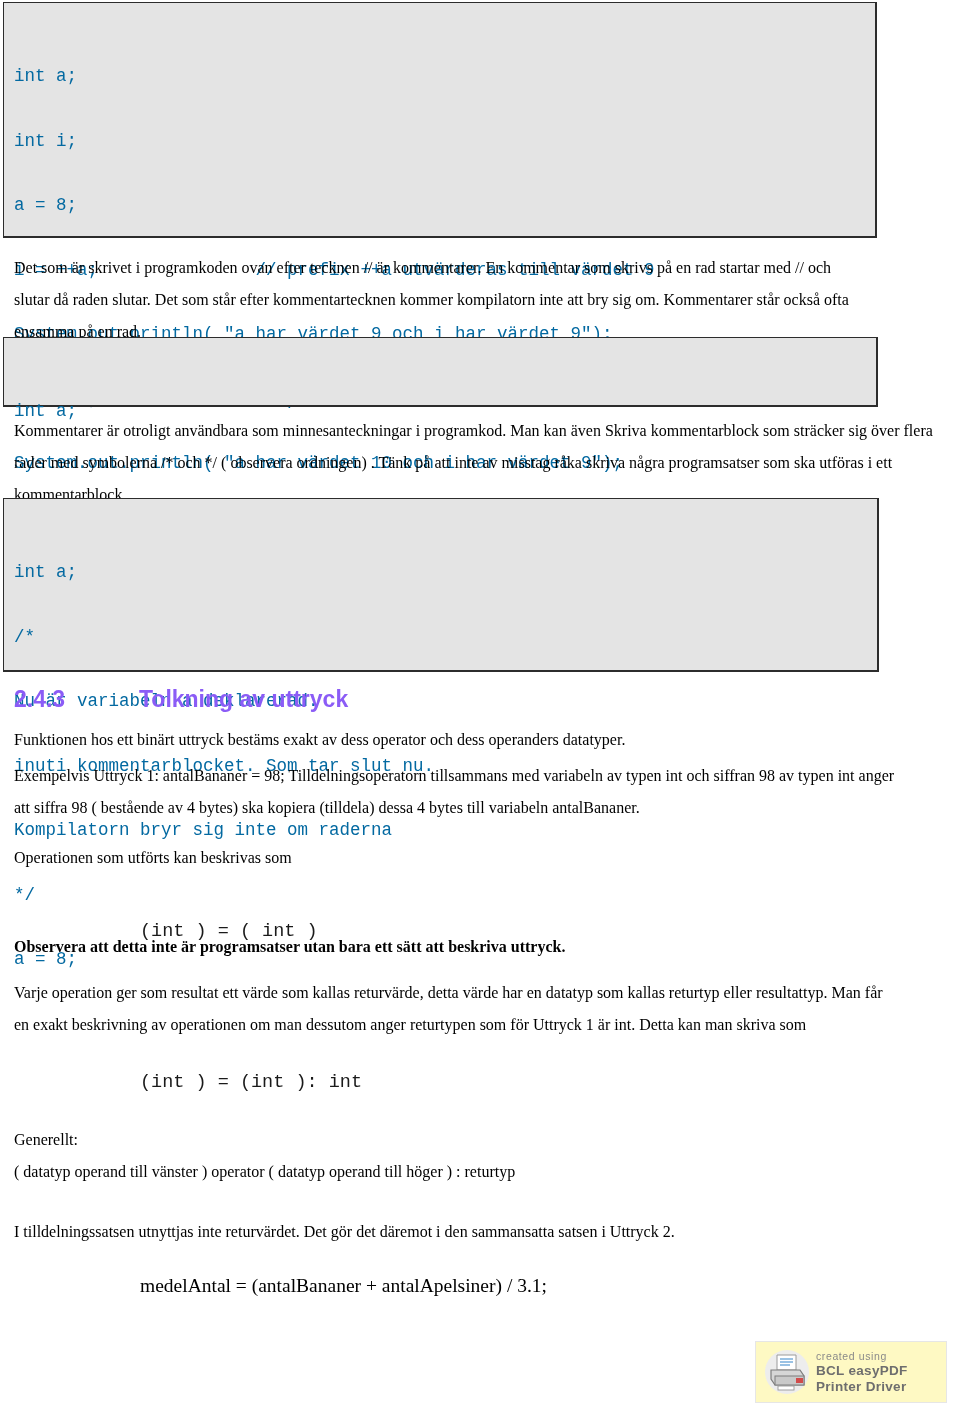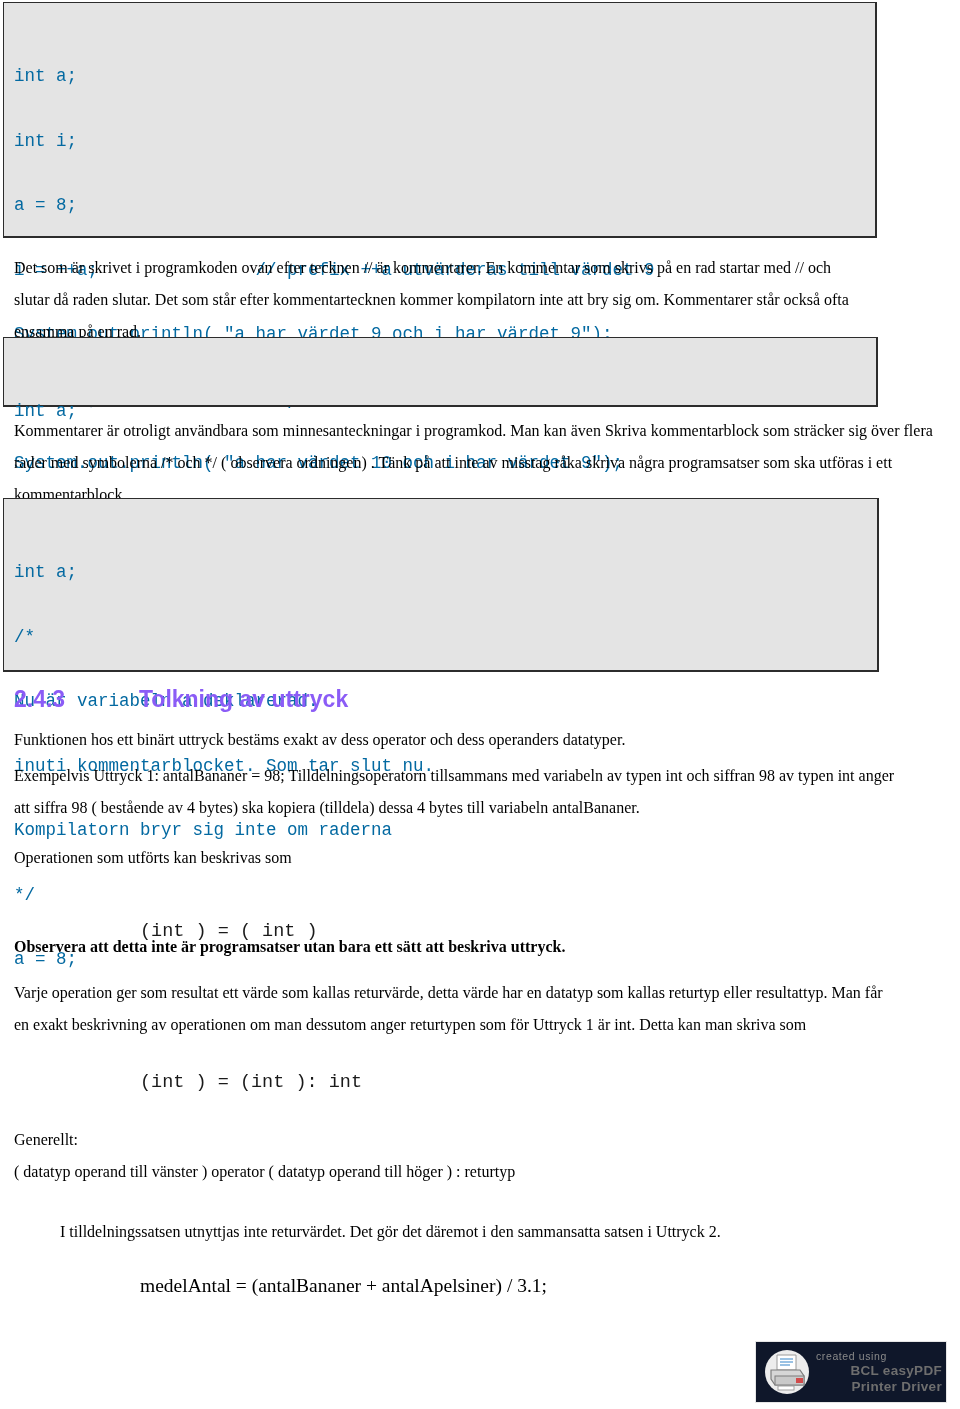--- a/index.html
+++ b/index.html
@@ -121,21 +121,20 @@
   }
   #para-signatur {
     left: 14px;
     top: 1182px;
     width: 880px;
   }
   #para-tilldelning {
     left: 14px;
     top: 1216px;
     width: 900px;
-    margin-left: 46px;
   }
 
   
   .formula-mono {
     position: absolute;
     font-family: "Liberation Mono", "DejaVu Sans Mono", monospace;
     font-size: 18.5px;
     line-height: 23px;
     color: #1a1a1a;
     white-space: pre;
@@ -170,21 +169,21 @@
     width: 125px;
   }
 
   
   #watermark {
     position: absolute;
     left: 755px;
     top: 1341px;
     width: 192px;
     height: 62px;
-    background: #0f172a;
+    background: #fef9c3;
     border: 1px solid #e6e6e6;
     box-sizing: border-box;
     display: flex;
     align-items: center;
     padding: 2px 4px;
   }
   #watermark .wm-icon {
     width: 54px;
     height: 54px;
     flex: 0 0 54px;
@@ -203,21 +202,20 @@
     font-weight: normal;
     color: #8a8a8a;
   }
   #watermark .wm-line2,
   #watermark .wm-line3 {
     font-size: 13.5px;
     line-height: 16px;
     letter-spacing: 0.3px;
     font-weight: bold;
     color: #6e6e6e;
-    text-align: right;
   }
 </style>
 </head>
 <body>
 
 <div class="page">
 
   <div class="code-block" id="code-block-1">
     <span class="line">int a;</span>
     <span class="line">int i;</span>

